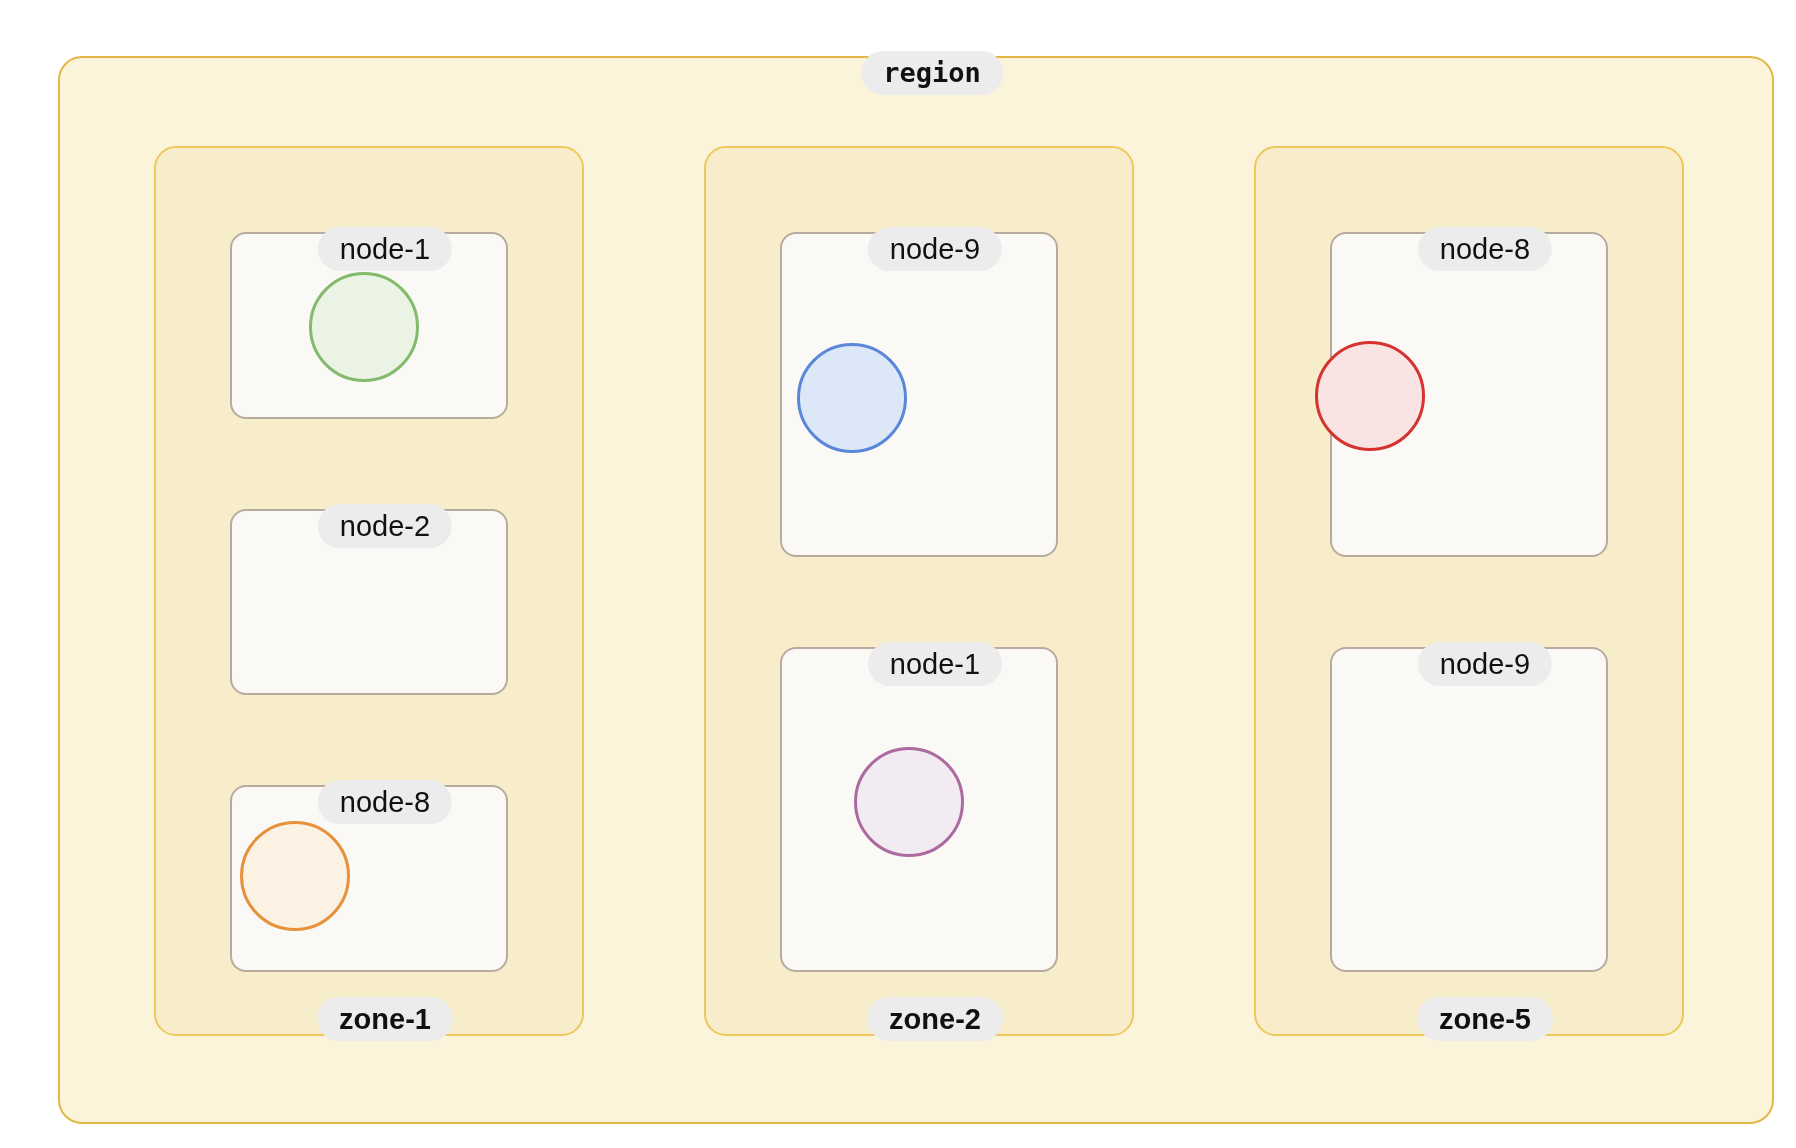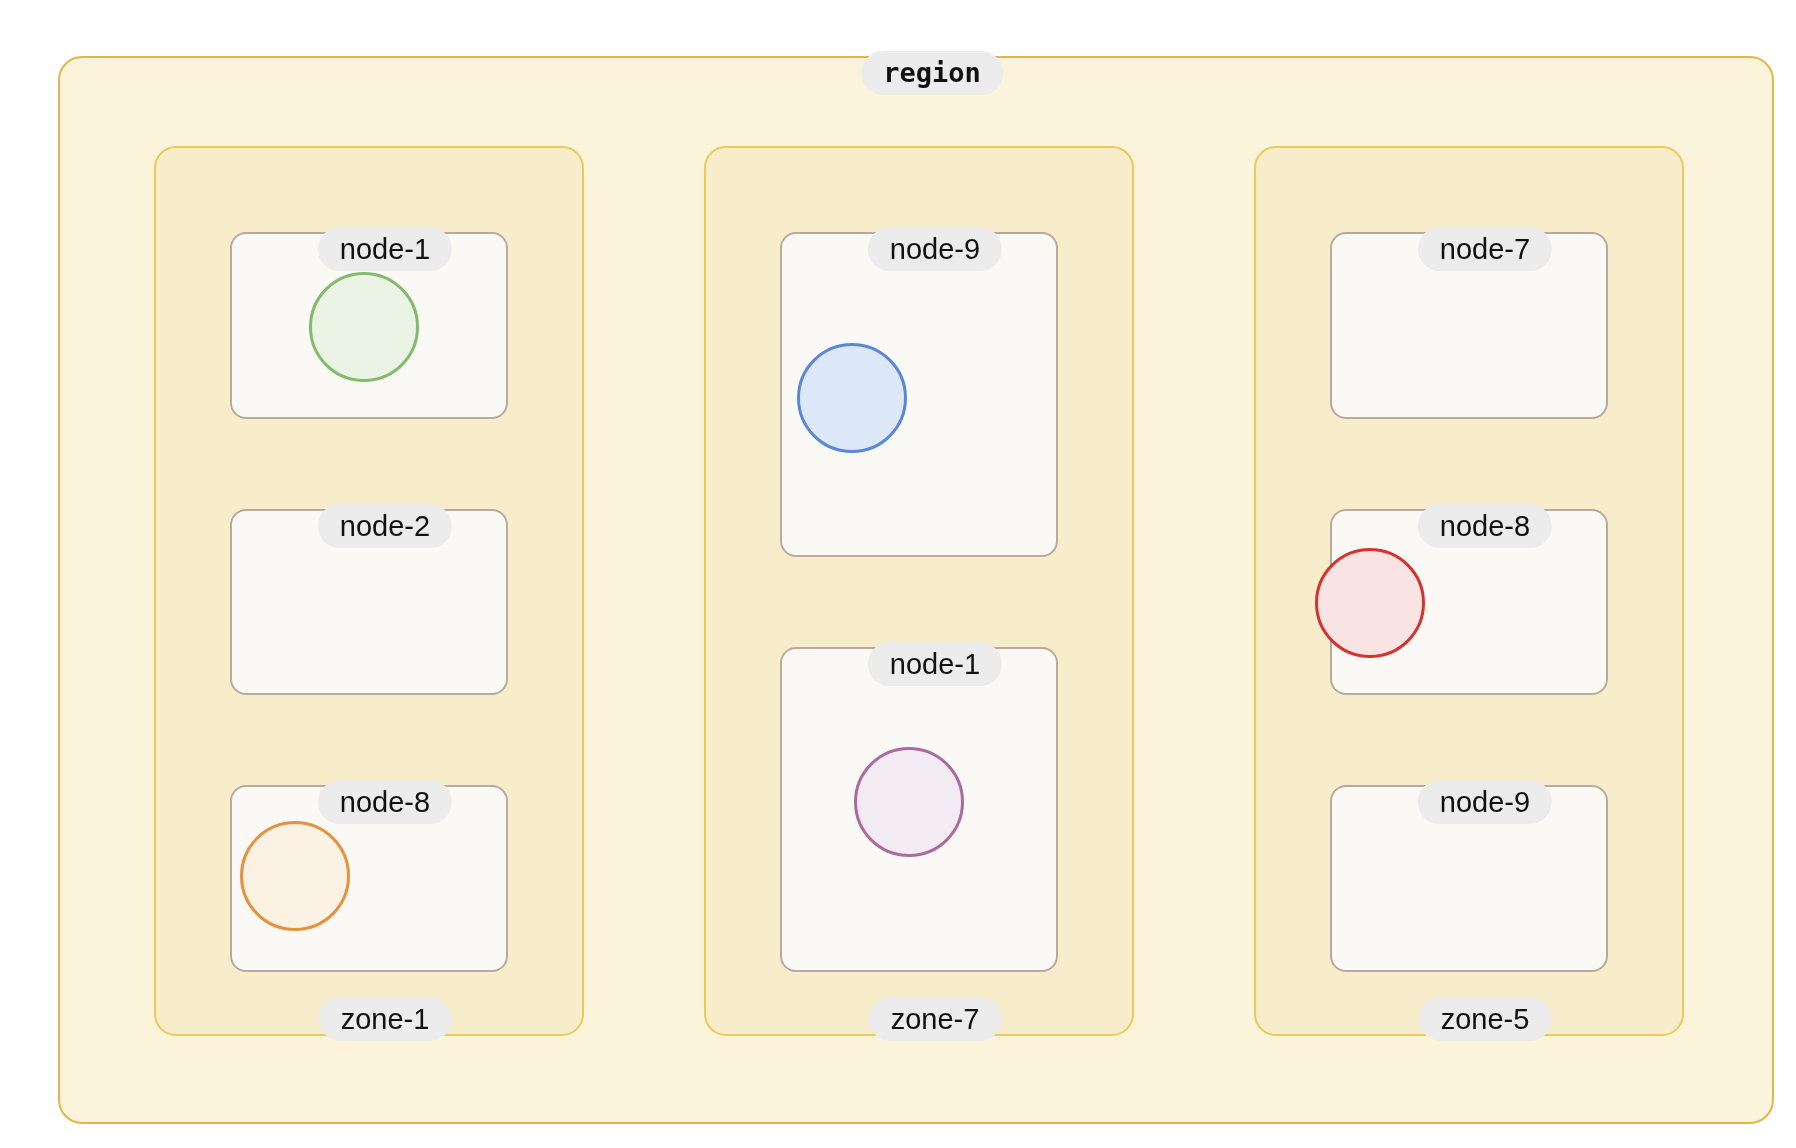--- a/index.html
+++ b/index.html
@@ -57,21 +57,21 @@
     top: 0; left: 50%;
     transform: translate(-50%, -52%);
     font-family: "DejaVu Sans Mono", monospace;
     font-weight: bold;
     font-size: 27px;
   }
   .zone-pill {
     position: absolute;
     bottom: 0; left: 50%;
     transform: translate(-50%, 52%);
-    font-weight: normal;
+    font-weight: bold;
   }
   .node-pill {
     position: absolute;
     top: 0; left: 50%;
     transform: translate(-50%, -52%);
     font-weight: normal;
   }
   .pod-circle {
     width: 110px; height: 110px;
     border-radius: 50%;
@@ -108,29 +108,25 @@
       <div class="zone-nodes">
         <div class="node">
           <span class="pill node-pill">node-9</span>
           <div class="pod-circle" style="background: rgb(220, 232, 248); border-color: rgb(91, 135, 217); transform: translate(-67px, 3px);"></div>
         </div>
         <div class="node">
           <span class="pill node-pill">node-1</span>
           <div class="pod-circle" style="background: rgb(243, 235, 242); border-color: rgb(171, 107, 160); transform: translate(-10px, -8px);"></div>
         </div>
       </div>
-      <span class="pill zone-pill">zone-7</span>
+      <span class="pill zone-pill">zone-2</span>
     </div>
 
     <div class="zone">
       <div class="zone-nodes">
-        <div class="node">
-          <span class="pill node-pill">node-7</span>
-
-        </div>
         <div class="node">
           <span class="pill node-pill">node-8</span>
           <div class="pod-circle" style="background: rgb(250, 227, 227); border-color: rgb(214, 51, 47); transform: translate(-99px, 1px);"></div>
         </div>
         <div class="node">
           <span class="pill node-pill">node-9</span>
 
         </div>
       </div>
       <span class="pill zone-pill">zone-5</span>

